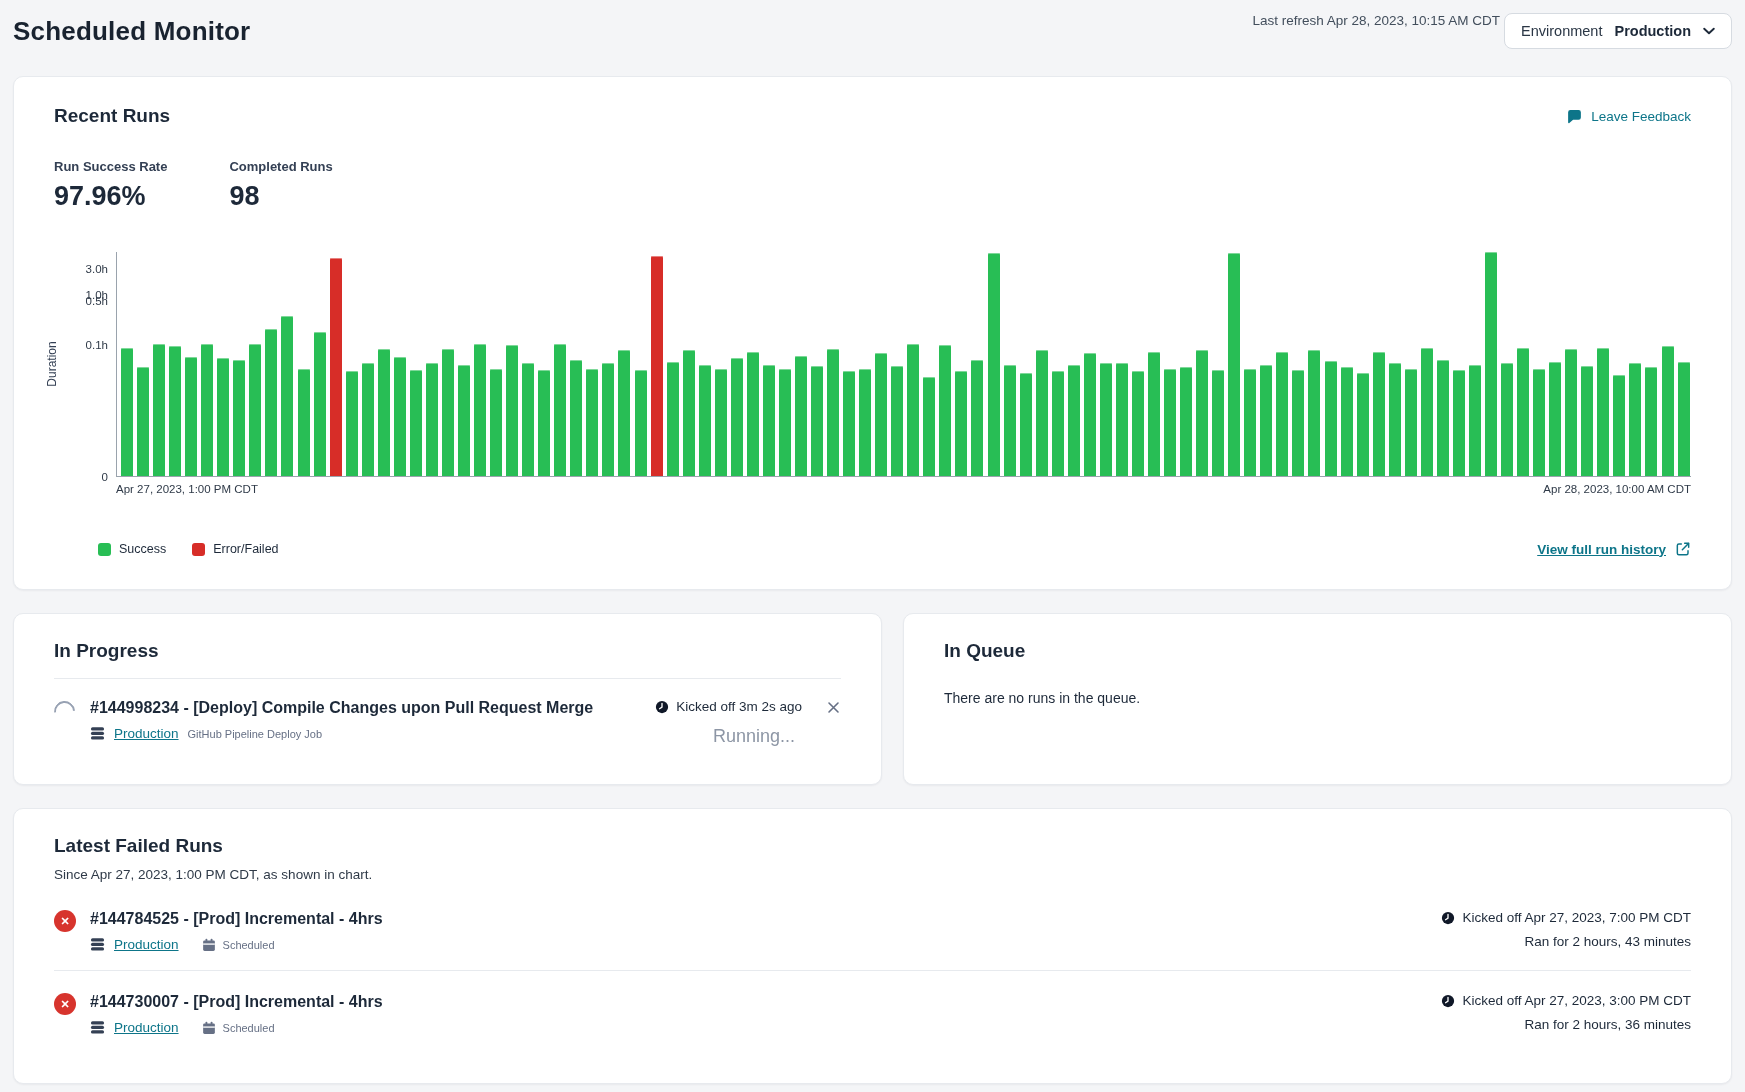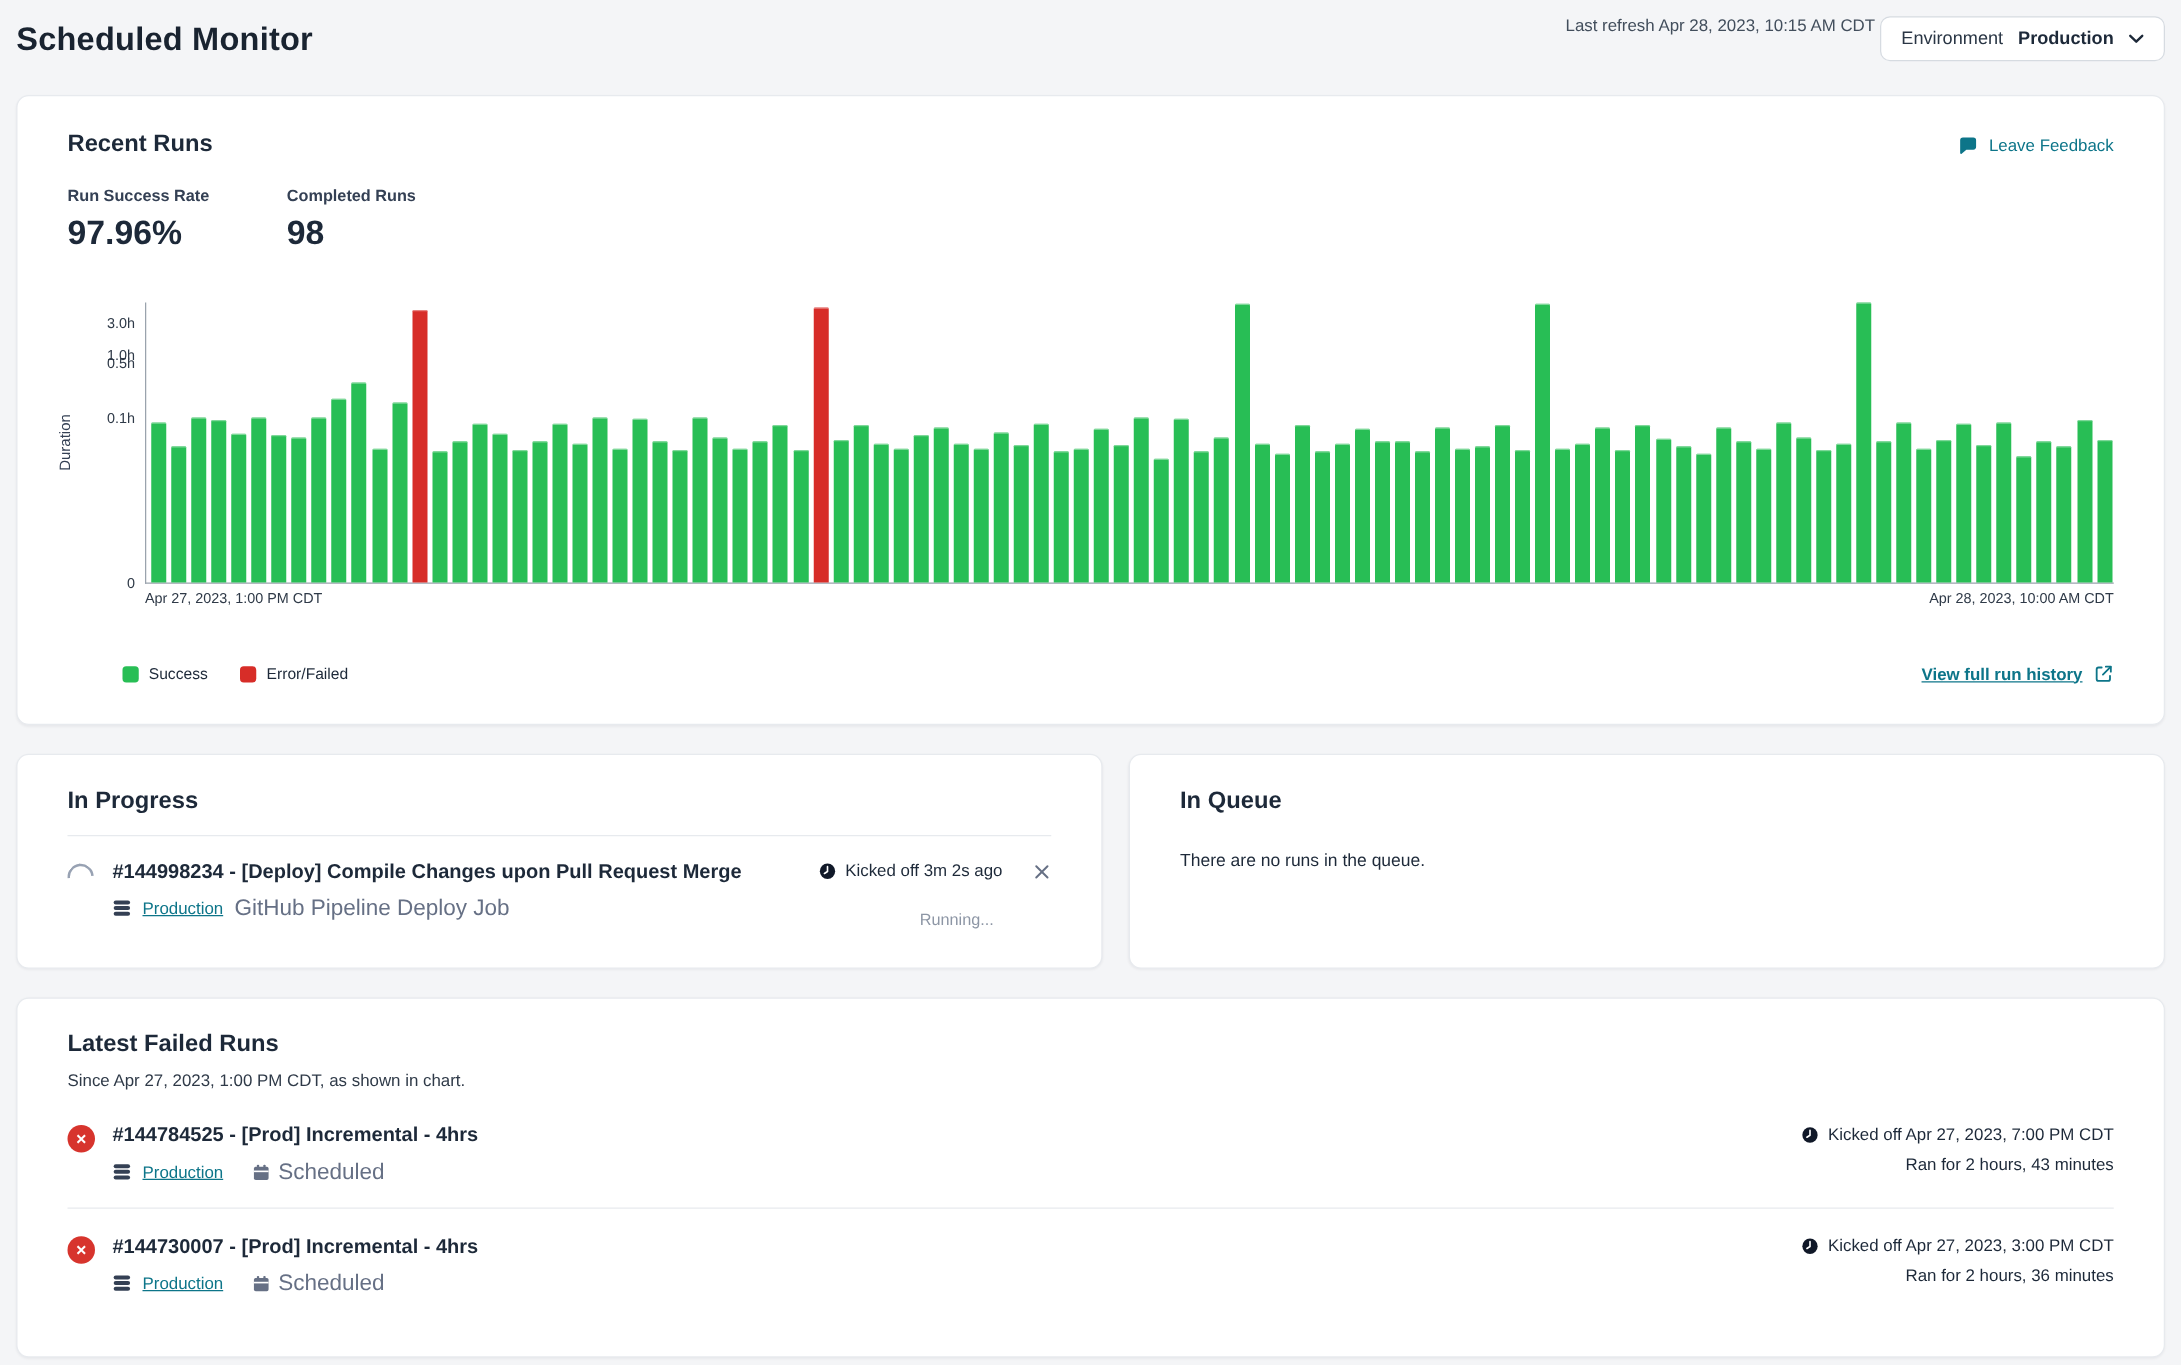--- a/index.html
+++ b/index.html
@@ -17,21 +17,21 @@
 
   
   .card { background:#fff; border:1px solid #e7eaee; border-radius:10px; box-shadow:0 1px 2px rgba(16,24,40,.05); }
   .card-pad { padding:26px 40px; }
   .card-h { font-size:19px; font-weight:700; color:#1d2939; }
 
   
   .recent-card { margin-top:14px; padding:28px 40px 26px; }
   .recent-head { display:flex; justify-content:space-between; align-items:center; }
   .feedback-link { display:flex; align-items:center; gap:8px; color:#0d7589; font-size:13.5px; cursor:pointer; }
-  .metrics { display:flex; gap:62px; margin-top:22px; }
+  .metrics { display:flex; gap:62px; margin-top:32px; }
   .metric-label { font-size:13px; font-weight:600; color:#344054; }
   .metric-value { font-size:27px; font-weight:700; color:#1d2939; margin-top:7px; }
 
   .chart-wrap { margin-top:40px; display:flex; }
   .ylab { width:20px; position:relative; }
   .ylab span { position:absolute; left:-2px; top:50%; transform:rotate(-90deg) translateX(0); transform-origin:center; font-size:12px; color:#344054; white-space:nowrap; display:block; width:60px; text-align:center; margin-left:-30px; margin-top:-8px;}
   .yticks { width:42px; position:relative; height:225px; }
   .ytick { position:absolute; right:8px; font-size:11.5px; color:#2f3a48; transform:translateY(50%); }
   .plot { flex:1; height:225px; border-left:1px solid #9aa3ad; border-bottom:1px solid #9aa3ad; display:flex; align-items:flex-end; justify-content:space-between; padding-left:4px; }
   .bar { width:12px; border-radius:1px 1px 0 0; box-shadow:inset 0 1px 0 rgba(255,255,255,.4); }
@@ -49,25 +49,25 @@
   .divider { height:1px; background:#e7eaee; margin-top:16px; }
   .queue-empty { font-size:14px; color:#1d2939; margin-top:28px; }
 
   .run-row { display:flex; margin-top:20px; }
   .spin-cell { width:36px; padding-top:2px; }
   .spinner { width:21px; height:21px; border-radius:50%; border:2.5px solid transparent; border-top-color:#98a2b3; border-left-color:#98a2b3; transform:rotate(40deg); }
   .run-main { flex:1; }
   .run-title { font-size:16px; font-weight:700; color:#1d2939; }
   .run-meta { display:flex; align-items:center; gap:9px; margin-top:9px; }
   .env-link { font-size:13.5px; color:#0d7589; text-decoration:underline; cursor:pointer; }
-  .job-name, .trigger { font-size:18px; color:#667085; }
+  .job-name, .trigger { font-size:11px; color:#667085; }
   .trigger-group { display:flex; align-items:center; gap:7px; margin-left:14px; }
   .run-right { text-align:right; }
   .kicked { display:flex; align-items:center; gap:7px; justify-content:flex-end; font-size:13.5px; color:#1d2939; }
-  .running { font-size:13px; color:#8d96a5; margin-top:23px; margin-right:46px; }
+  .running { font-size:18px; color:#8d96a5; margin-top:11px; margin-right:46px; }
   .ran-for { font-size:13.5px; color:#1d2939; margin-top:9px; }
   .close-btn { margin-left:24px; cursor:pointer; padding-top:1px; }
 
   
   .failed-card { margin-top:23px; padding:26px 40px 30px; }
   .failed-sub { font-size:13.5px; color:#2f3a48; margin-top:10px; }
   .failed-row { display:flex; padding:22px 0 18px; }
   .failed-row + .failed-row { border-top:1px solid #e7eaee; }
   .badge-cell { width:36px; padding-top:0; }
   .err-badge { width:22px; height:22px; border-radius:50%; background:#d7342d; color:#fff; font-size:11px; font-weight:700; display:flex; align-items:center; justify-content:center; }

